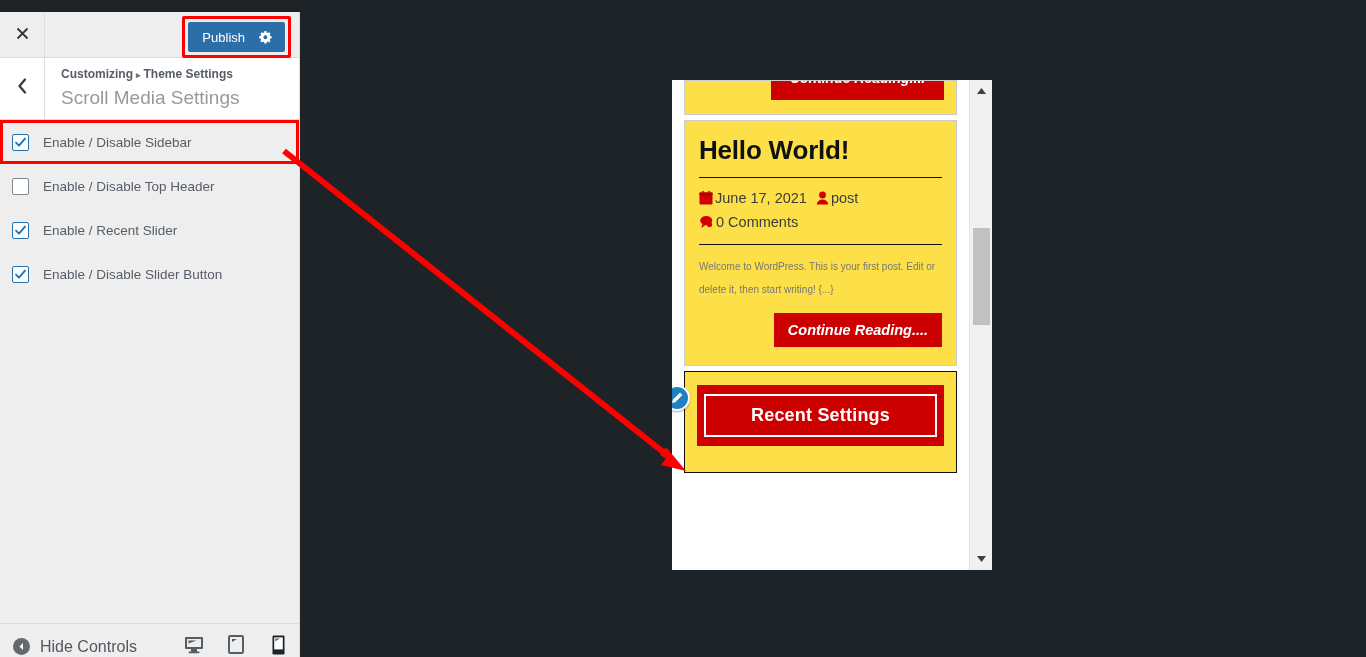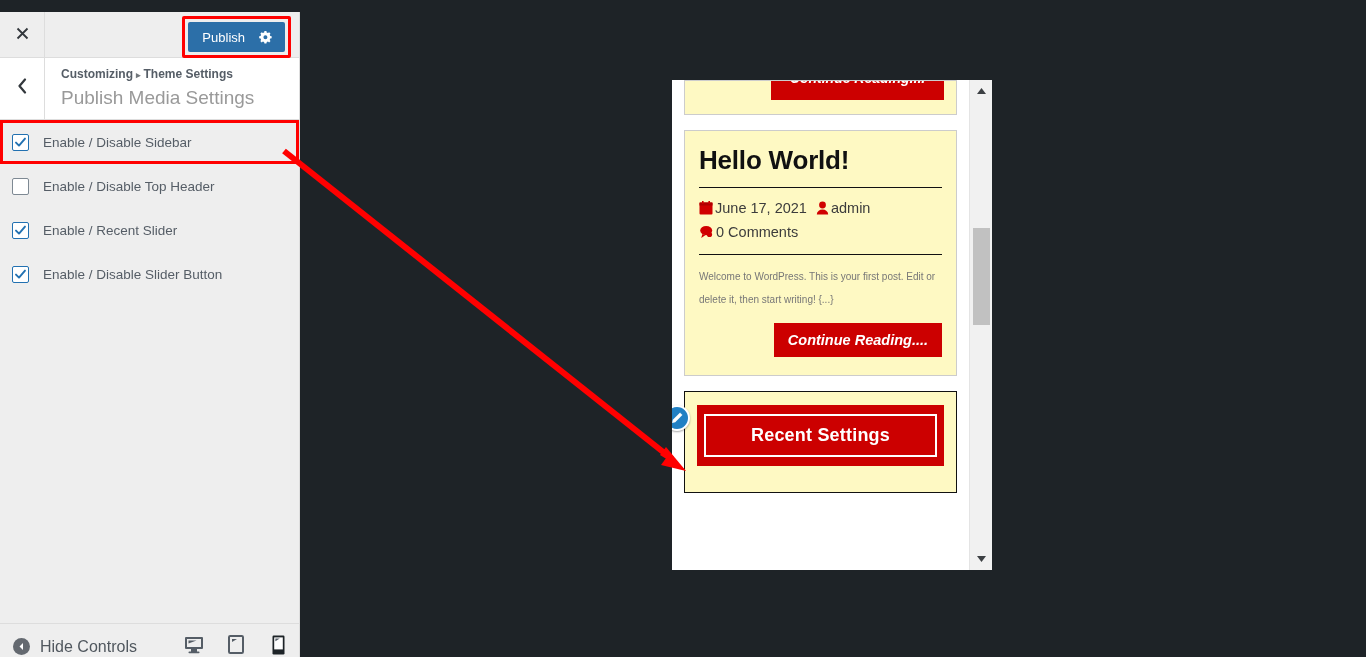--- a/index.html
+++ b/index.html
@@ -148,22 +148,22 @@
     overflow: hidden;
   }
   .site-scroll {
     position: absolute; left: 0; top: 0;
     width: 297px; height: 490px;
     padding: 0 12px;
     background: #ffffff;
   }
   .card {
     border: 1px solid #cccccc;
-    background: #fef9c3;
-    margin-bottom: 15px;
+    background: #fde047;
+    margin-bottom: 5px;
   }
   .card-top {
     height: 33px;
     position: relative;
     overflow: hidden;
   }
   .red-strip {
     position: absolute; right: 12px; top: -26px;
     width: 173px; height: 45px;
     background: #cc0000;
@@ -290,21 +290,21 @@
         <span>
           <svg width="10" height="16" viewBox="0 0 10 16">
             <path d="M8 1.5 L2.5 8 L8 14.5" stroke="#32373c" stroke-width="2.2" fill="none" stroke-linecap="round" stroke-linejoin="round"></path>
           </svg>
         </span>
       </div>
       <div class="panel-titles">
         <div class="breadcrumb">
           <span>Customizing</span><span class="sep">▸</span><span>Theme Settings</span>
         </div>
-        <div class="panel-name">Publish Media Settings</div>
+        <div class="panel-name">Scroll Media Settings</div>
       </div>
     </div>
 
     <div class="controls">
 
       <div class="ctrl-row highlighted">
         <span class="cbox checked">
           <svg class="tick" width="13" height="13" viewBox="0 0 13 13">
             <path d="M2 6.6 L5 9.6 L11 2.6" stroke="#2271b1" stroke-width="1.9" fill="none" stroke-linecap="round" stroke-linejoin="round"></path>
           </svg>
@@ -398,21 +398,21 @@
           <div class="post-title">Hello World!</div>
           <div class="post-meta">
             <span class="meta-item"><span class="meta-ico"><svg width="14" height="14" viewBox="0 0 14 14">
                     <rect x="0.5" y="1.5" width="13" height="12" rx="1" fill="#d00000"></rect>
                     <rect x="0.5" y="1.5" width="13" height="3" fill="#b00000"></rect>
                     <rect x="3" y="0" width="1.6" height="3" fill="#d00000"></rect>
                     <rect x="9.4" y="0" width="1.6" height="3" fill="#d00000"></rect>
                   </svg></span><span>June 17, 2021</span></span><span class="meta-item"><span class="meta-ico"><svg width="13" height="14" viewBox="0 0 13 14">
                     <circle cx="6.5" cy="4" r="3.4" fill="#d00000"></circle>
                     <path d="M0.8 13.5 a5.7 5 0 0 1 11.4 0 z" fill="#d00000"></path>
-                  </svg></span><span>admin</span></span><span class="meta-item"><span class="meta-ico"><svg width="15" height="14" viewBox="0 0 15 14">
+                  </svg></span><span>post</span></span><span class="meta-item"><span class="meta-ico"><svg width="15" height="14" viewBox="0 0 15 14">
                     <ellipse cx="7.2" cy="5.6" rx="6" ry="4.6" fill="#d00000"></ellipse>
                     <path d="M3.4 9 L2.2 13 L6.6 10 z" fill="#d00000"></path>
                     <circle cx="10.5" cy="9.5" r="2.6" fill="#d00000"></circle>
                   </svg></span><span>0 Comments</span></span>
           </div>
           <div class="post-excerpt">Welcome to WordPress. This is your first post. Edit or delete it, then start writing! {...}</div>
           <div class="btn-row">
             <button class="continue-btn">Continue Reading....</button>
           </div>
         </div>

